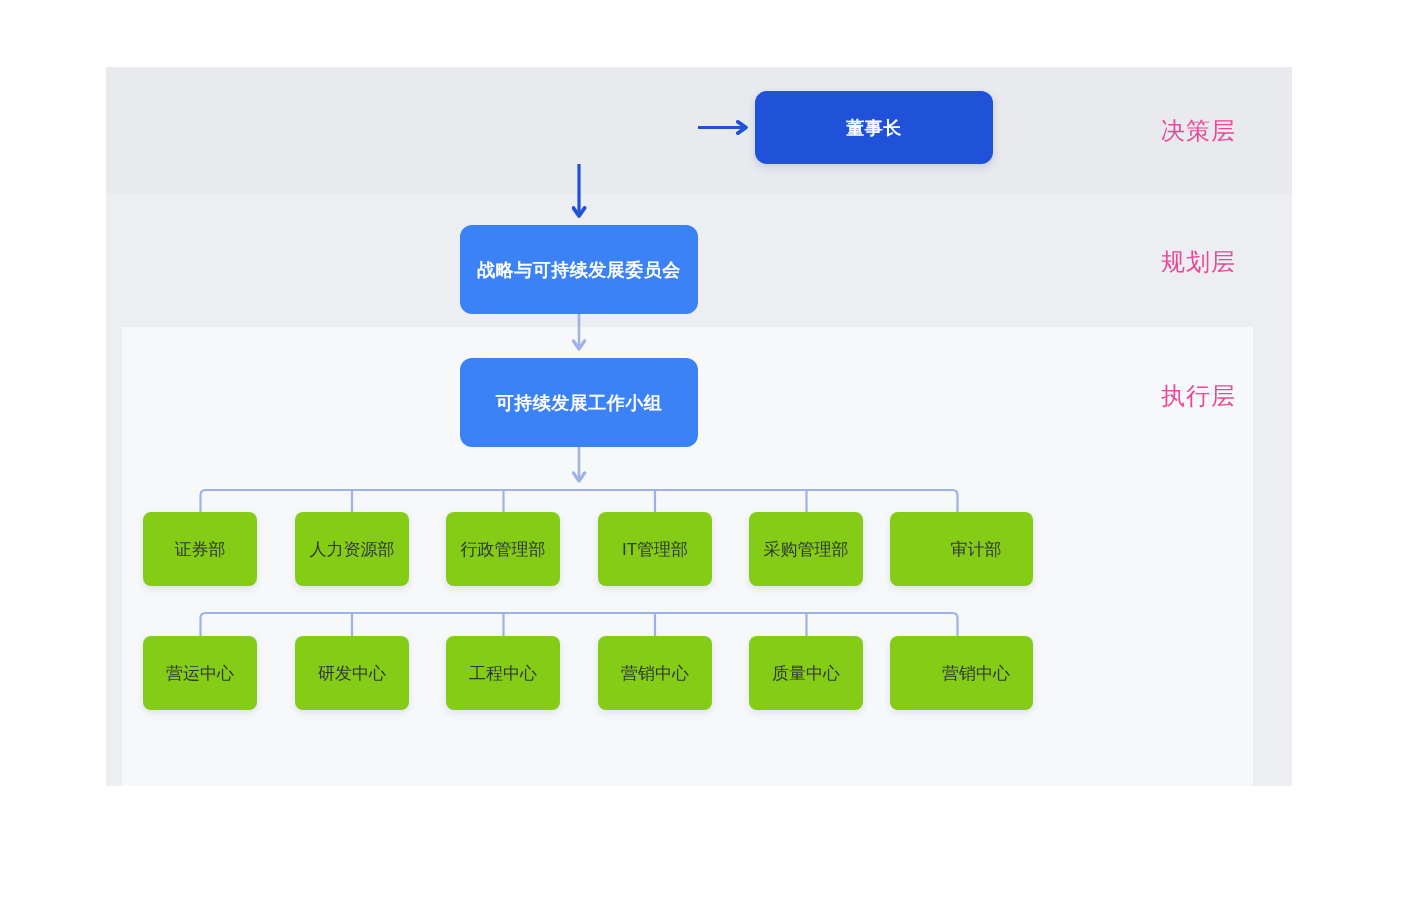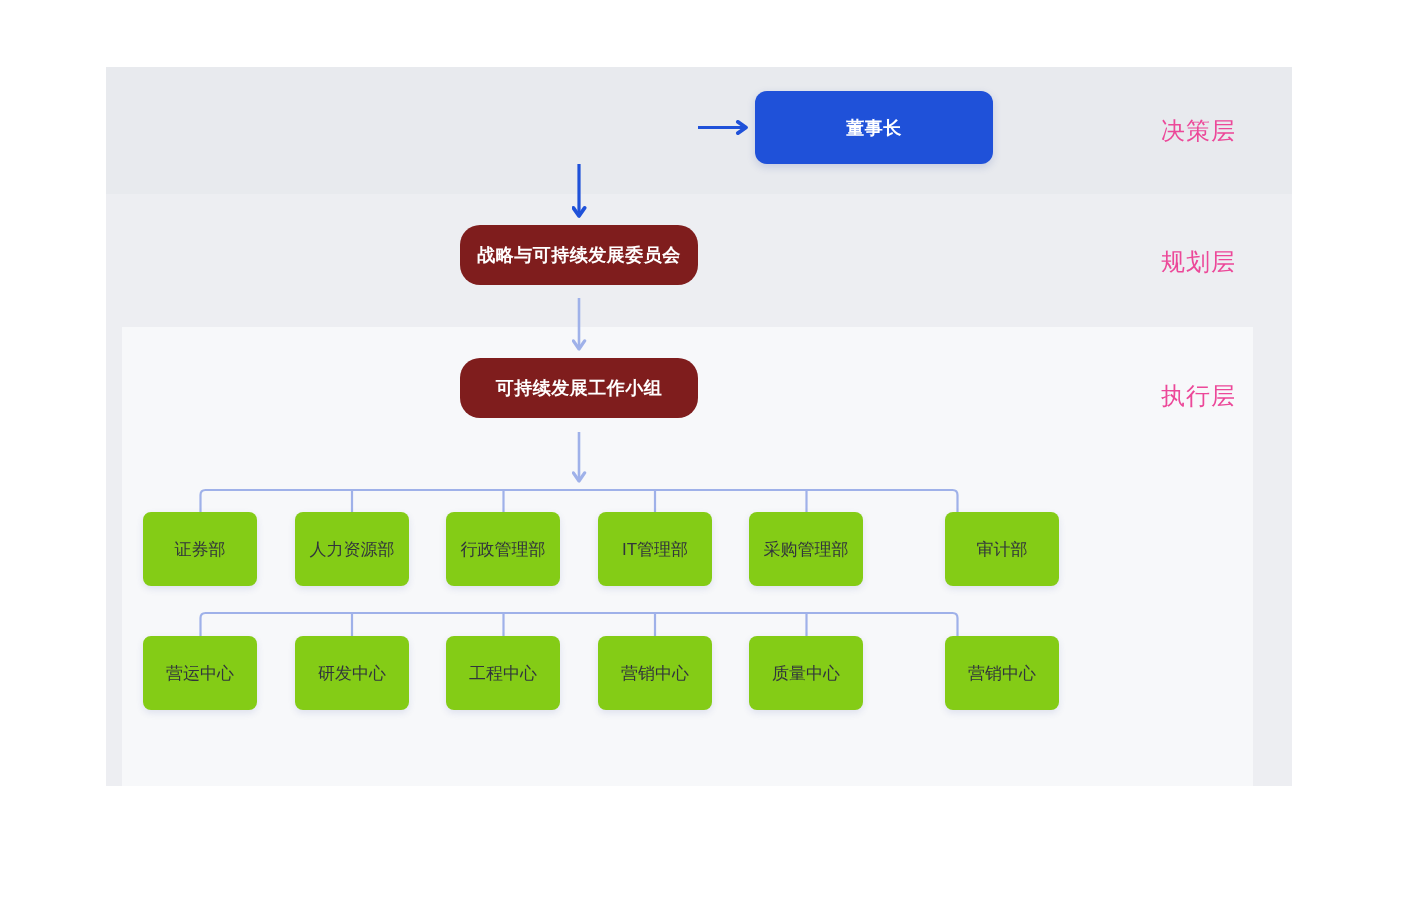--- a/index.html
+++ b/index.html
@@ -21,37 +21,37 @@
   .node{
     position:absolute;display:flex;align-items:center;justify-content:center;
     text-align:center;box-sizing:border-box;
   }
   .node-exec{
     width:238px;height:73px;background:#1f51d9;border-radius:12px;
     color:#ffffff;font-size:18px;font-weight:bold;letter-spacing:0.5px;
     box-shadow:0 3px 8px rgba(31,62,160,0.18);
   }
   .node-committee{
-    width:238px;height:60px;background:#7f1d1d;border-radius:20px;
+    width:238px;height:89px;background:#3b82f6;border-radius:12px;
     color:#ffffff;font-size:18px;font-weight:bold;letter-spacing:0.5px;
   }
   .node-board{left:460px;top:91px;}
   .node-chairman{left:755px;top:91px;}
   .node-strategy{left:460px;top:225px;}
   .node-workgroup{left:460px;top:358px;}
   .box{
     position:absolute;width:114px;height:74px;background:#84cc16;border-radius:8px;
     display:flex;align-items:center;justify-content:center;
     color:#31353c;font-size:17px;
     box-shadow:0 3px 7px rgba(60,80,160,0.13);
   }
   .row-dept{top:512px;}
   .row-center{top:636px;}
   .col1{left:143px;}.col2{left:295px;}.col3{left:446px;}
-  .col4{left:598px;}.col5{left:749px;}.col6{left:945px;}
+  .col4{left:598px;}.col5{left:749px;}.col6{left:890px;padding-left:29px;}
   .connectors{position:absolute;left:0;top:0;width:1402px;height:916px;pointer-events:none;}
 </style>
 </head>
 <body>
 
 <div class="stage">
 
   <div class="band band-planning"></div>
   <div class="band band-decision"></div>
   <div class="band band-execution"></div>

